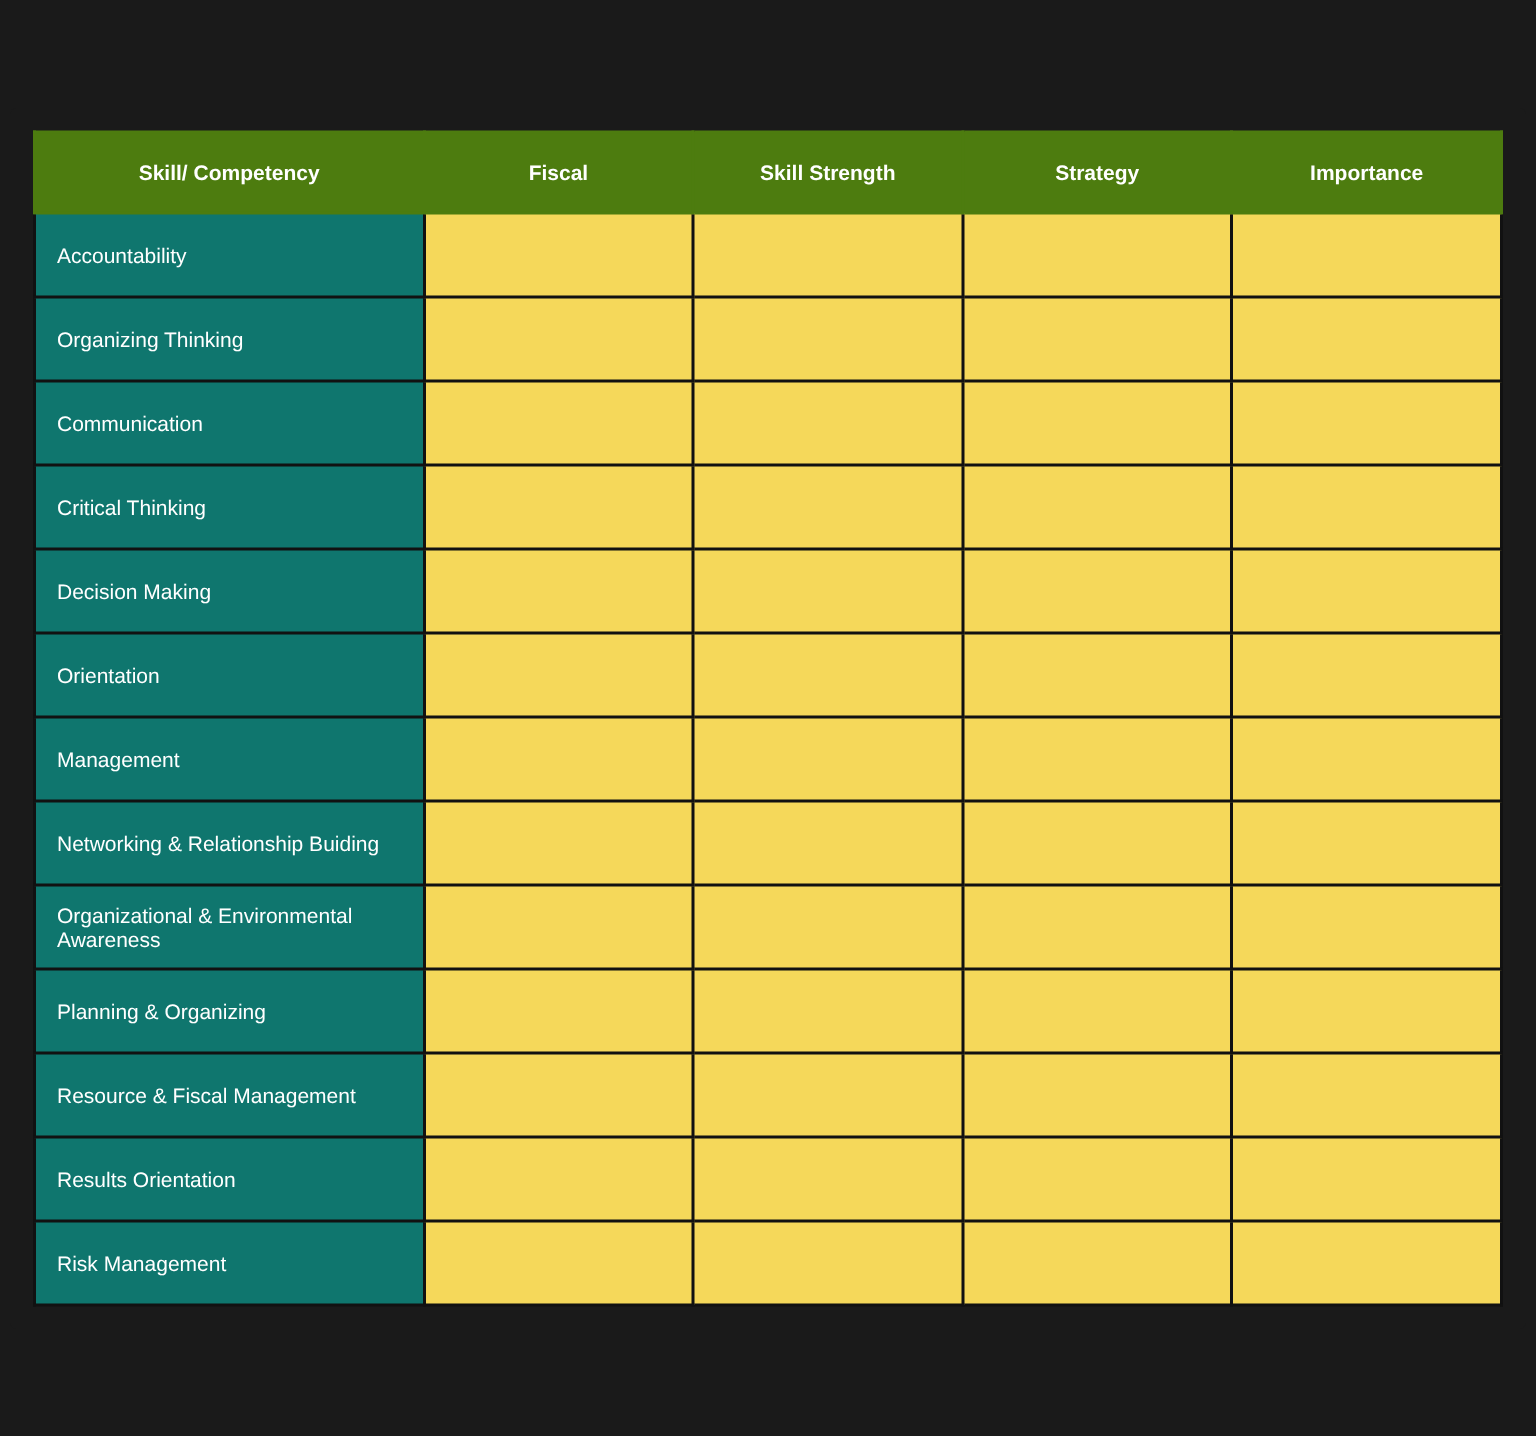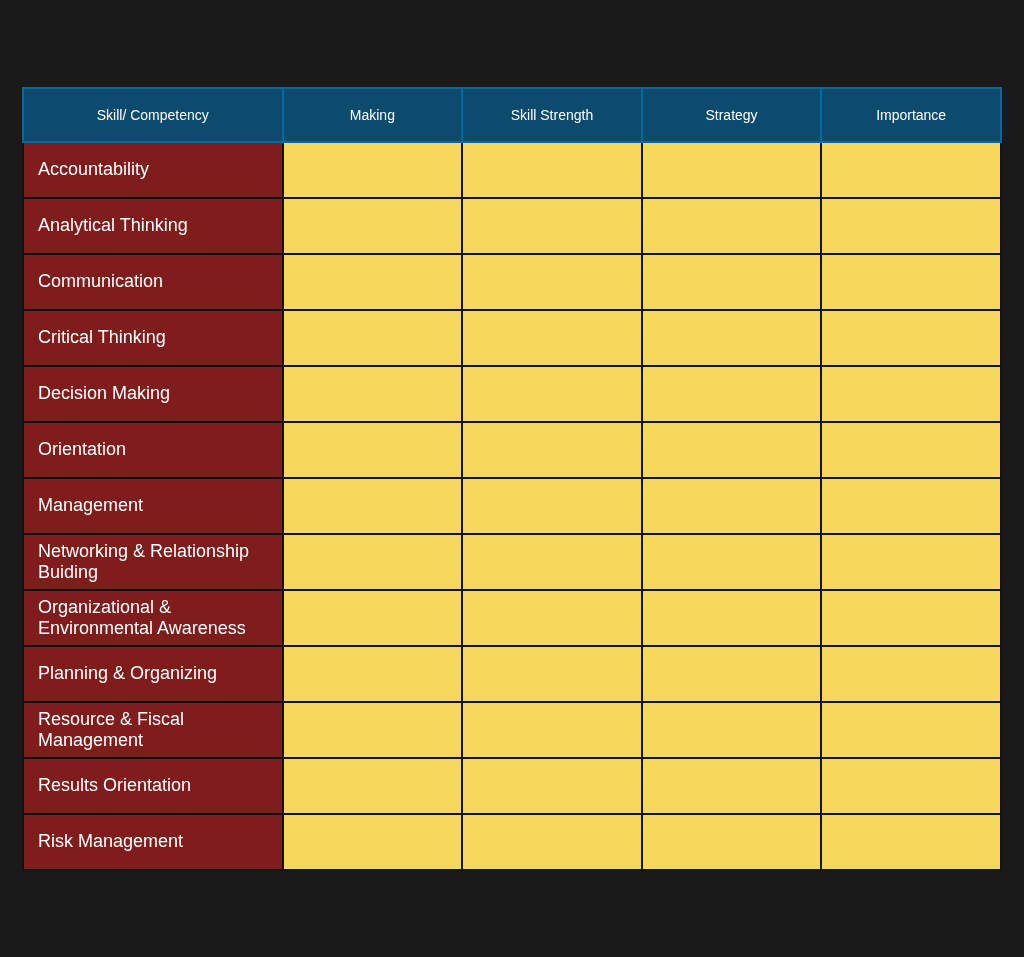--- a/index.html
+++ b/index.html
@@ -24,44 +24,44 @@
       border-radius: 4px;
     }
 
     table {
       border-collapse: collapse;
       width: 980px;
       border: 2px solid #111;
     }
 
     thead tr th {
-      background-color: #0c4a6e;
+      background-color: #4d7c0f;
       color: #ffffff;
       font-size: 14px;
-      font-weight: 400;
+      font-weight: 700;
       text-align: center;
       padding: 18px 10px;
-      border: 2px solid #0369a1;
+      border: 2px solid #4d7c0f;
     }
 
     thead tr th:first-child {
       text-align: center;
       width: 260px;
     }
 
     tbody tr td {
       border: 2px solid #111;
       padding: 0;
       height: 56px;
     }
 
     tbody tr td:first-child {
-      background-color: #7f1d1d;
+      background-color: #0f766e;
       color: #ffffff;
-      font-size: 18px;
+      font-size: 14px;
       padding: 0 14px;
       width: 260px;
       vertical-align: middle;
     }
 
     tbody tr td:not(:first-child) {
       background-color: #f5d85a;
       width: calc((980px - 260px) / 4);
     }
 
@@ -71,36 +71,36 @@
     }
   </style>
 </head>
 <body>
 
 <div class="table-wrapper">
   <table>
     <thead>
       <tr>
         <th>Skill/ Competency</th>
-        <th>Making</th>
+        <th>Fiscal</th>
         <th>Skill Strength</th>
         <th>Strategy</th>
         <th>Importance</th>
       </tr>
     </thead>
     <tbody id="table-body">
     <tr>
           <td>Accountability</td>
           <td></td>
           <td></td>
           <td></td>
           <td></td>
         </tr>
         <tr>
-          <td>Analytical Thinking</td>
+          <td>Organizing Thinking</td>
           <td></td>
           <td></td>
           <td></td>
           <td></td>
         </tr>
         <tr>
           <td>Communication</td>
           <td></td>
           <td></td>
           <td></td>

